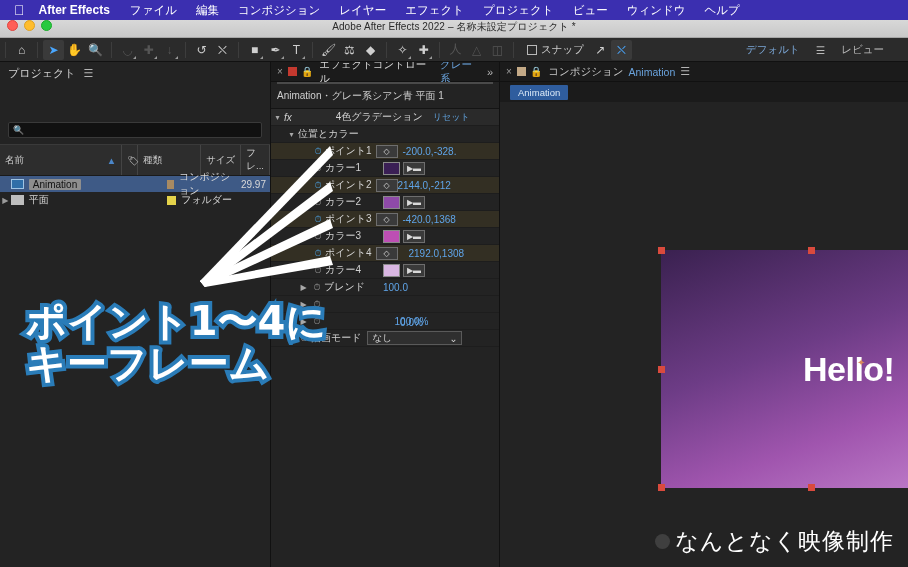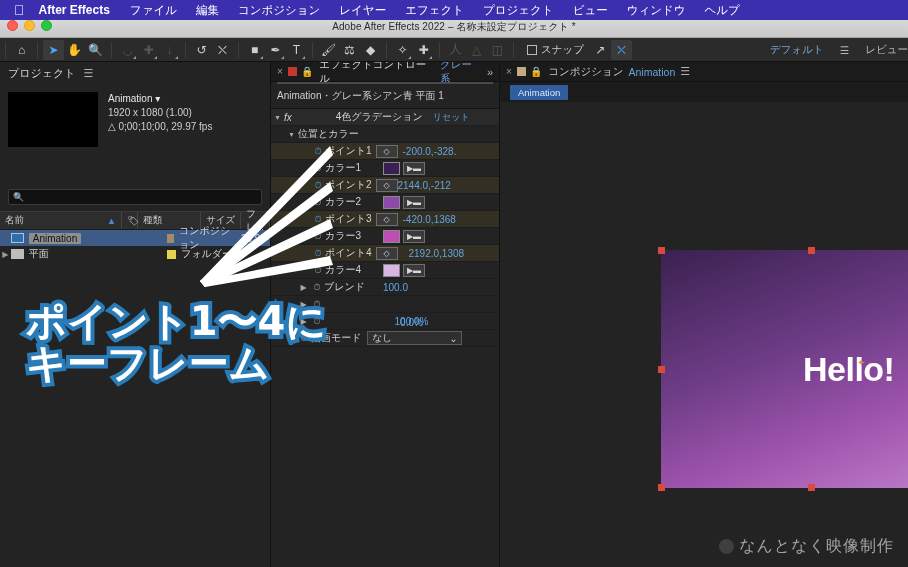--- a/index.html
+++ b/index.html
@@ -59,21 +59,21 @@
     display:flex; align-items:center; justify-content:center;
     color:#cfcfcf; font-size:12px; position:relative;
     border-radius:2px;
   }
   .tool.sel { background:#3a3a3a; }
   .tool.dim { color:#555; }
   .tool .cor { position:absolute; right:2px; bottom:1px; width:0;height:0;
      border-left:3px solid transparent; border-bottom:3px solid #9a9a9a; }
   #snapbox { display:flex; align-items:center; gap:4px; margin-left:8px; color:#ccc; font-size:10.5px;}
   #snapbox .chk { width:10px;height:10px;border:1px solid #b9b9b9; display:block;}
-  #toolright { margin-left:auto; display:flex; align-items:center; gap:16px; padding-right:0; }
+  #toolright { margin-left:auto; display:flex; align-items:center; gap:16px; padding-right:24px; }
   #toolright .wslink { color:#b9b9b9; font-size:10.5px; }
   #toolright .wslink.active { color:#7ba7d7; }
 
   
   #panes { position:absolute; left:0; top:62px; right:0; bottom:0; display:flex; }
 
   .panel-tabbar {
     height:20px; background:#1b1b1b;
     display:flex; align-items:center; padding:0 6px;
     border-bottom:1px solid #111;
@@ -90,21 +90,21 @@
   #proj-info { display:flex; padding:8px 6px 4px 8px; gap:10px;}
   #proj-thumb { width:90px; height:55px; background:#000; flex:none; }
   #proj-meta { font-size:10px; color:#cfcfcf; line-height:1.38; }
   #proj-meta .nm { color:#e6e6e6; }
   #proj-spacer{ flex: 0 0 38px; }
   #proj-search {
     margin:0 8px 6px 8px; height:16px; background:#111; border:1px solid #3a3a3a;
     display:flex; align-items:center; padding:0 4px; color:#8a8a8a; font-size:9px; border-radius:2px;
   }
   #proj-cols {
-    display:flex; height:19px; background:#2d2d2d; border-top:1px solid #3a3a3a; border-bottom:1px solid #1a1a1a;
+    display:flex; height:32px; background:#2d2d2d; border-top:1px solid #3a3a3a; border-bottom:1px solid #1a1a1a;
     font-size:9.5px; color:#cfcfcf; align-items:center;
   }
   #proj-cols .c { border-right:1px solid #444; height:100%; display:flex; align-items:center; padding:0 5px; }
   .prow { display:flex; align-items:center; height:16px; font-size:10px; color:#d8d8d8; }
   .prow .chev { width:13px; text-align:center; color:#9a9a9a; font-size:8px;}
   .prow .ic { width:13px; height:10px; flex:none; margin-right:5px; }
   .prow .nmcell { width:168px; display:flex; align-items:center; }
   .prow .namebox { background:#8e8e8e; color:#111; padding:0 4px; border-radius:1px; }
   .prow.selrow { background:#3e5a86; }
   .prow .kind { width:80px; display:flex; align-items:center; gap:5px;}
@@ -154,21 +154,21 @@
     background: linear-gradient(160deg, #3a2150 0%, #6d3c86 42%, #a055ae 72%, #c07fcb 100%);
   }
   #canvasbox .hello {
     position:absolute; left:142px; top:100px;
     color:#fff; font-size:34px; font-weight:bold; white-space:nowrap;
     letter-spacing:-0.5px;
   }
   .handle { position:absolute; width:7px; height:7px; background:#d94a3d; }
   #wm {
     position:absolute; right:14px; bottom:10px;
-    color:#a3a3a3; font-size:16px; letter-spacing:1px;
+    color:#ffffff; font-size:23px; letter-spacing:1px;
     display:flex; align-items:center; gap:5px;
   }
   #wm .ap { width:15px;height:15px;border-radius:50%; background:#3f3f3f; display:inline-block;}
 
   
   #callout {
     position:absolute; left:26px; top:300px; z-index:30;
     font-size:40px; font-weight:bold; line-height:1.05;
     color:#ffffff; white-space:nowrap;
     -webkit-text-stroke: 8px #2a7cb8;
@@ -248,31 +248,20 @@
   </div>
 </div>
 
 <div id="panes">
 
   <div id="project">
     <div id="proj-head">
       <span>プロジェクト</span>
       <span class="hamb">☰</span>
     </div>
-    <div id="proj-info">
-      <div id="proj-thumb"></div>
-      <div id="proj-meta">
-        <div class="nm">
-          <span>Animation</span>
-          <span>▾</span>
-        </div>
-        <div>1920 x 1080 (1.00)</div>
-        <div>△ 0;00;10;00, 29.97 fps</div>
-      </div>
-    </div>
     <div id="proj-spacer"></div>
     <div id="proj-search">
       <span>🔍</span>
     </div>
     <div id="proj-cols">
       <div class="c" style="width:148px;justify-content:space-between;">
         <span>名前</span>
         <span style="color:#4b86c8">▲</span>
       </div>
       <div class="c" style="width:16px;">🏷</div>

